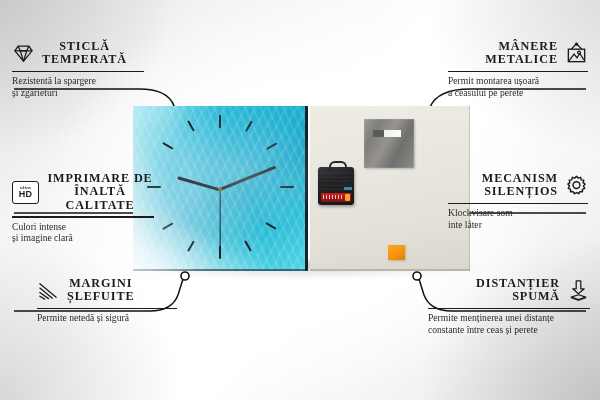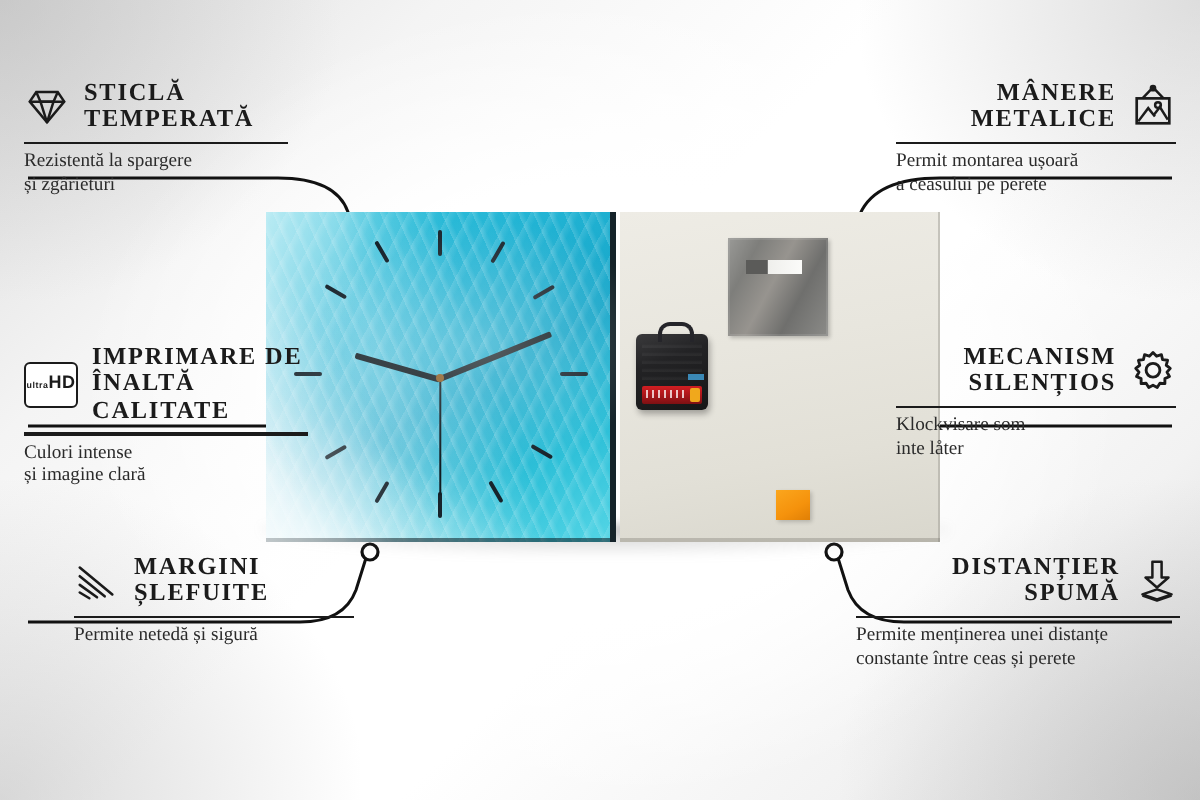--- a/index.html
+++ b/index.html
@@ -101,38 +101,38 @@
     font-family:"Liberation Serif", serif;
     font-size:12.2px;line-height:13.4px;font-weight:700;
     letter-spacing:.9px;color:#1b1b1b;text-transform:uppercase;white-space:pre-line;
   }
   .co-rule{height:1.4px;background:#1b1b1b;margin:4px 0 3px 0;}
   .co-sub{
     font-family:"Liberation Serif", serif;
     font-size:9.6px;line-height:11.4px;color:#2b2b2b;white-space:pre-line;
   }
   .left .co-head{justify-content:flex-start;}
-  .left .co-title{text-align:left;}
+  .left .co-title{text-align:center;}
   .left .co-sub{text-align:left;}
   .right .co-head{justify-content:flex-end;}
   .right .co-title{text-align:right;}
   .right .co-sub{text-align:left;}
   .icon{width:23px;height:23px;flex:0 0 auto;display:block;}
   .icon svg{display:block;width:23px;height:23px;}
 
   #c1{left:12px;top:40px;width:132px;}
   #c2{left:12px;top:172px;width:142px;}
   #c3{left:12px;top:277px;width:140px;margin-left:25px;}
   #c4{right:12px;top:40px;width:140px;}
   #c5{right:12px;top:172px;width:140px;}
   #c6{right:10px;top:277px;width:162px;}
 
   .hd-badge{
     width:25px;height:21px;border:1.4px solid #1b1b1b;border-radius:3px;
-    display:flex;flex-direction:row;align-items:center;justify-content:center;
+    display:flex;flex-direction:column;align-items:center;justify-content:center;
     flex:0 0 auto;background:#fff;
   }
   .hd-ultra{font-size:4.4px;font-weight:700;letter-spacing:.3px;color:#1b1b1b;line-height:5px;font-family:"Liberation Sans",sans-serif;}
   .hd-hd{font-size:9px;font-weight:700;letter-spacing:.2px;color:#1b1b1b;line-height:9.5px;font-family:"Liberation Sans",sans-serif;}
 </style>
 </head>
 <body>
 
 <div id="stage">
 

